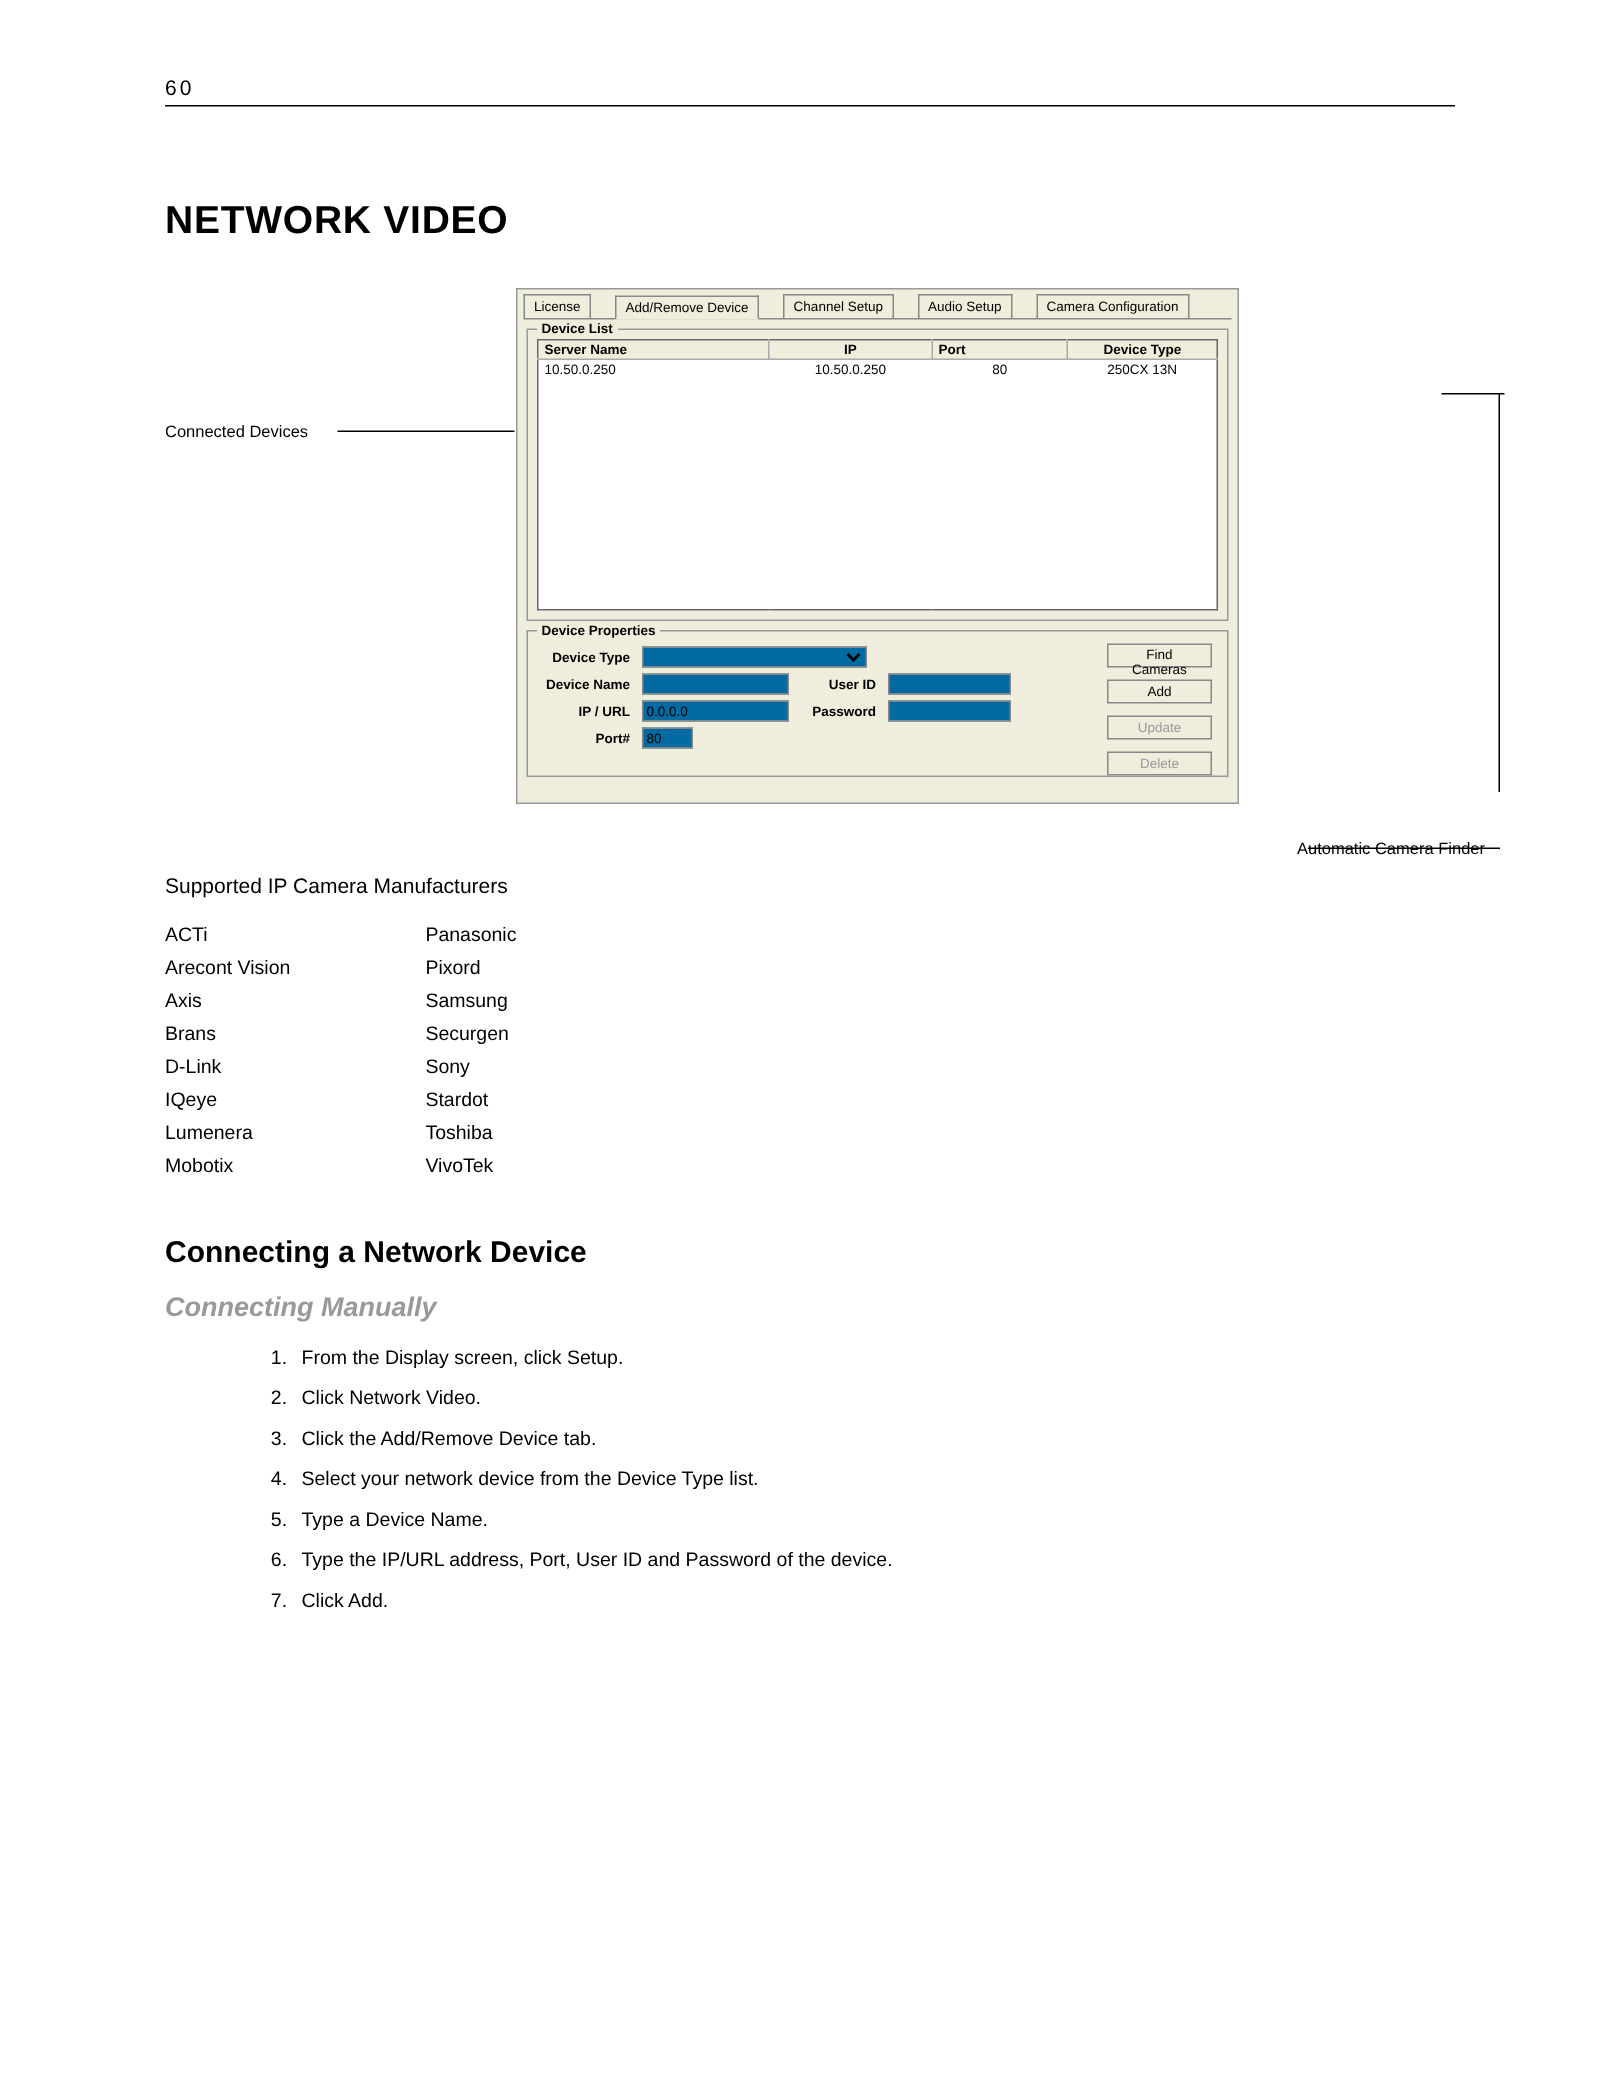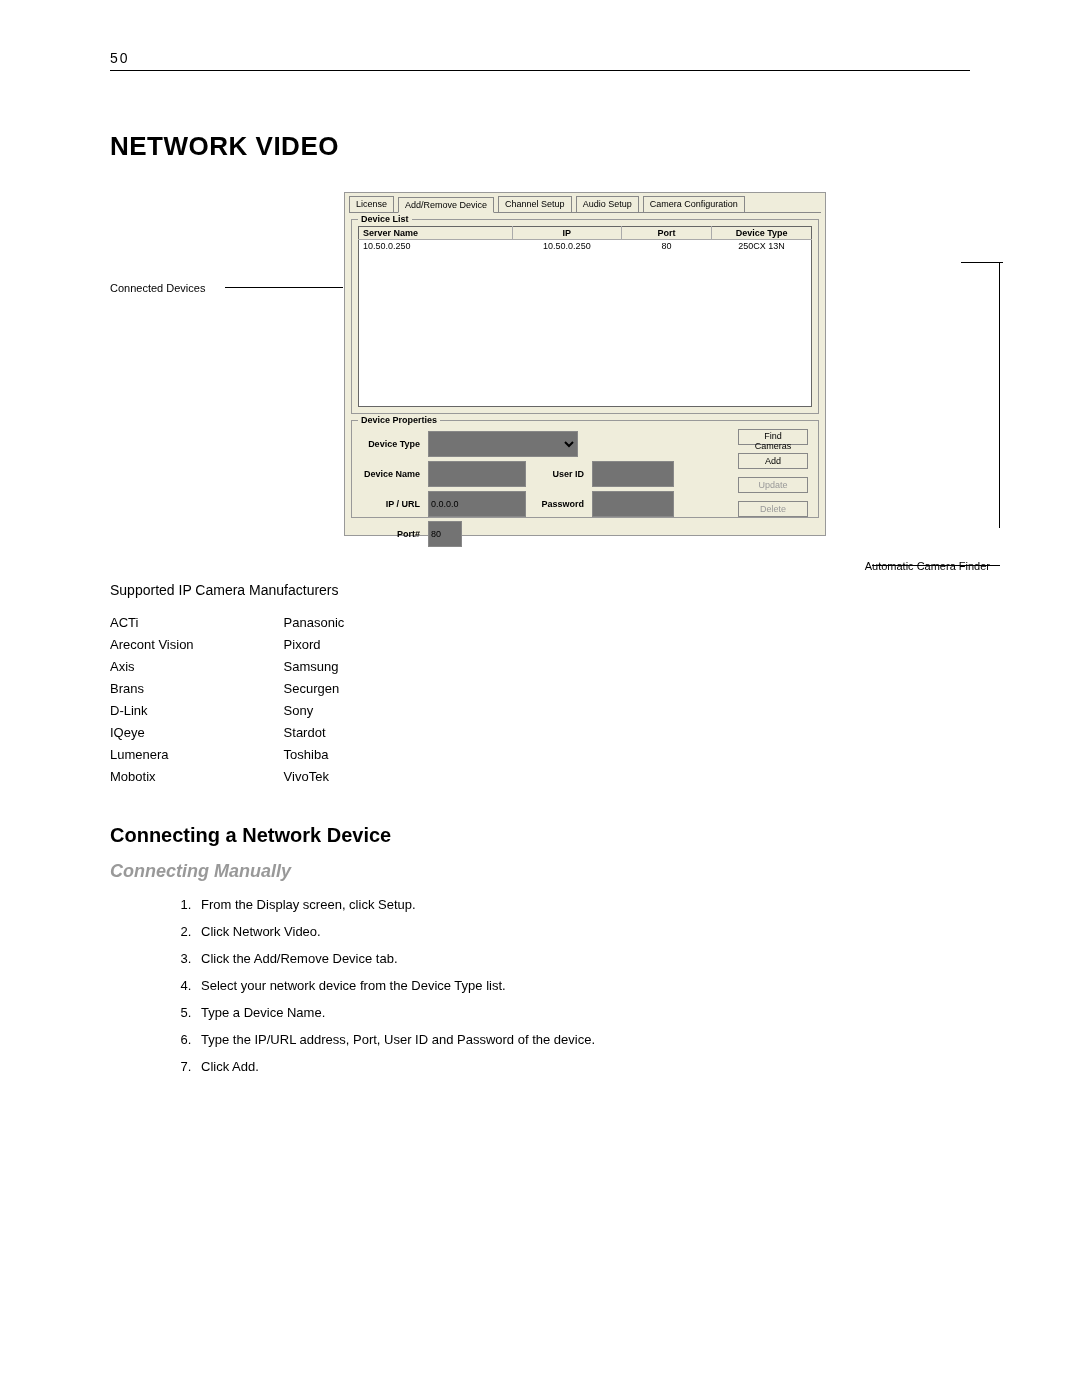--- a/index.html
+++ b/index.html
@@ -9,55 +9,55 @@
 h1.title{font-size:26px;font-weight:bold;letter-spacing:0.5px;margin:0 0 30px 0}
 .ui-area{position:relative;height:360px;margin:0 0 10px 60px}
 .callout-left{position:absolute;left:-60px;top:90px;font-size:11px}
 .callout-left-line{position:absolute;left:55px;top:95px;width:118px;height:1px;background:#000}
 .callout-right{position:absolute;right:-20px;bottom:-20px;font-size:11px;text-align:right}
 .callout-right-line-v{position:absolute;right:-30px;top:70px;width:1px;height:266px;background:#000}
 .callout-right-line-h1{position:absolute;right:-33px;top:70px;width:42px;height:1px;background:#000}
 .callout-right-line-h2{position:absolute;right:-30px;bottom:-14px;width:128px;height:1px;background:#000}
 
 .panel{position:absolute;left:174px;top:0;width:480px;height:342px;background:#efeddb;border:1px solid #999;font-family:Tahoma,Arial,sans-serif;font-size:9px;color:#000}
-.tabs{display:flex;gap:4px;padding:3px 4px 0 4px}
+.tabs{display:flex;gap:16px;padding:3px 4px 0 4px}
 .tab{padding:2px 6px;border:1px solid #888;border-bottom:none;background:#efeddb;font-size:9px;color:#000}
 .tab.active{background:#efeddb;position:relative;top:1px;border-bottom:1px solid #efeddb}
 .tabrule{height:1px;background:#888;margin:0 4px}
 .group{border:1px solid #999;margin:6px;position:relative;padding:6px}
 .group-label{position:absolute;top:-6px;left:6px;background:#efeddb;padding:0 3px;font-weight:bold;font-size:9px}
 .dev-table{width:100%;border:1px solid #666;background:#fff;border-collapse:collapse;font-size:9px}
 .dev-table th{border-right:1px solid #aaa;border-bottom:1px solid #aaa;padding:1px 4px;font-weight:bold;background:#efeddb;text-align:left}
 .dev-table th:last-child{border-right:none}
 .dev-table td{padding:1px 4px;background:#fff}
 .dev-list-space{height:152px;background:#fff}
 .props-row{display:flex;gap:8px;align-items:center;margin:4px 0}
 .props-row label{width:62px;text-align:right;font-size:9px;font-weight:bold}
 .props-row label.small{width:50px}
-.props-row input,.props-row select{height:14px;font-size:9px;border:1px solid #888;background:#737373;box-sizing:border-box;padding:12px 2px}
+.props-row input,.props-row select{height:14px;font-size:9px;border:1px solid #888;background:#0369a1;box-sizing:border-box;padding:0 2px}
 .props-row select{width:150px}
 .props-row input.w1{width:98px}
 .props-row input.w2{width:82px}
 .props-btns{position:absolute;right:10px;top:8px;display:flex;flex-direction:column;gap:8px}
 .props-btns button{width:70px;height:16px;font-size:9px;border:1px solid #888;background:#efeddb;color:#000}
 .props-btns button.disabled{color:#999}
 
 h3.sect{font-size:14px;font-weight:normal;margin:30px 0 14px 0}
 .man-table{font-size:13px;line-height:22px;border-collapse:collapse}
 .man-table td{padding:0 90px 0 0;vertical-align:top}
 h2.sub1{font-size:20px;font-weight:bold;margin:36px 0 10px 0}
 h3.sub2{font-size:18px;font-style:italic;color:#999;font-weight:bold;margin:14px 0 10px 0}
 ol.steps{font-size:13px;padding-left:70px;margin:15px}
 ol.steps li{margin:12px 0;padding-left:6px}
 </style>
 </head>
 <body>
 
 <div class="page">
-  <div class="page-number">50</div>
+  <div class="page-number">60</div>
   <hr class="rule">
   <h1 class="title">NETWORK VIDEO</h1>
 
   <div class="ui-area">
     <span class="callout-left">Connected Devices</span>
     <div class="callout-left-line"></div>
 
     <div class="panel">
       <div class="tabs">
         <div class="tab">License</div>
@@ -68,21 +68,21 @@
       </div>
       <div class="tabrule"></div>
 
       <div class="group">
         <span class="group-label">Device List</span>
         <table class="dev-table">
           <tbody>
               <tr>
             <th style="width:34%">Server Name</th>
             <th style="width:24%;text-align:center">IP</th>
-            <th style="width:20%;text-align:center">Port</th>
+            <th style="width:20%;text-align:left">Port</th>
             <th style="width:22%;text-align:center">Device Type</th>
           </tr>
           <tr>
             <td>10.50.0.250</td>
             <td style="text-align:center">10.50.0.250</td>
             <td style="text-align:center">80</td>
             <td style="text-align:center">250CX 13N</td>
           </tr>
           <tr>
                 <td colspan="4" class="dev-list-space"></td>

